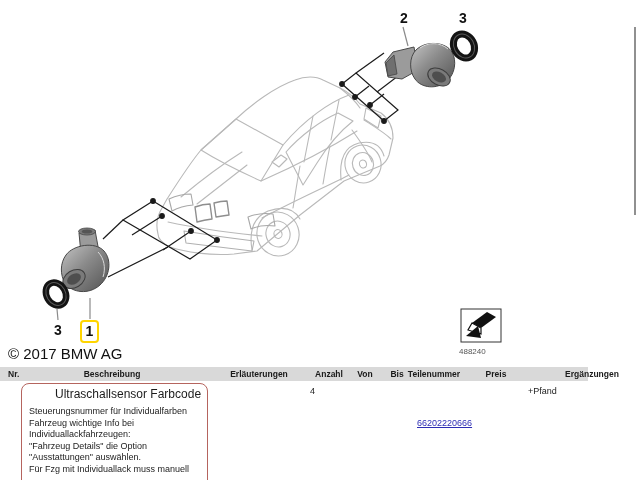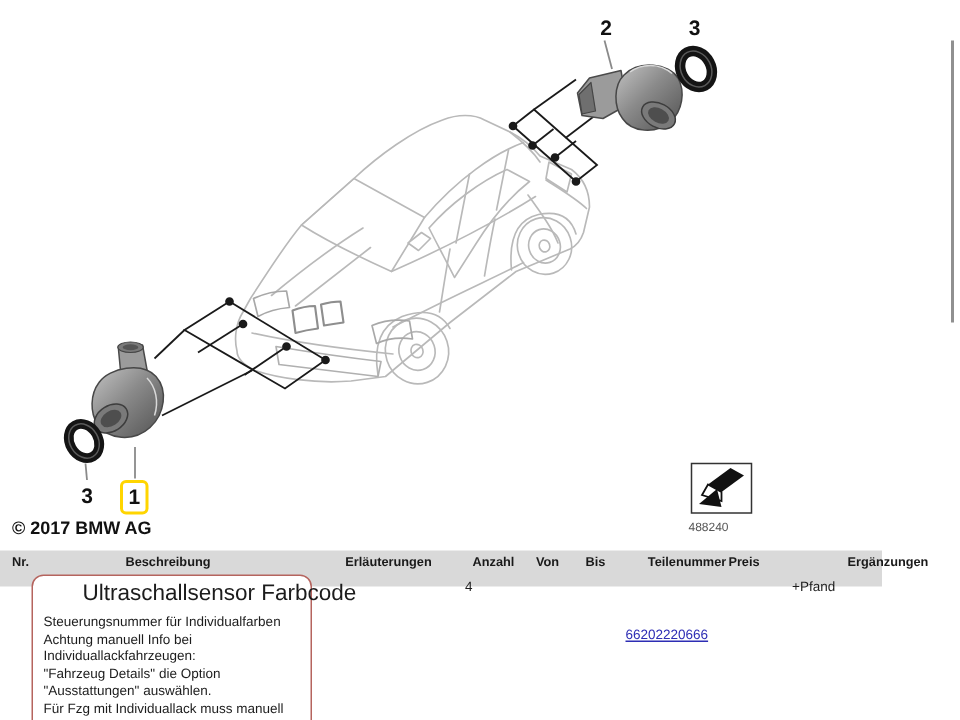--- a/index.html
+++ b/index.html
@@ -9,35 +9,35 @@
 
   
   #diagram { position:absolute; left:0; top:0; width:640px; height:367px; }
   #diagram svg { position:absolute; left:0; top:0; }
 
   .callout { position:absolute; font-weight:bold; font-size:14px; color:#111;
              text-align:center; width:16px; line-height:16px; }
   .callout-box { position:absolute; left:80px; top:320px; width:19px; height:23px;
                  border:2.5px solid #ffd500; border-radius:4px; background:#fff;
                  font-weight:bold; font-size:14px; text-align:center; line-height:18px; color:#111; }
-  #copyright { position:absolute; left:8px; top:345px; font-size:12px; font-weight:bold; color:#111; }
+  #copyright { position:absolute; left:8px; top:345px; font-size:15px; font-weight:normal; color:#111; }
   #diag-num { position:absolute; left:459px; top:347px; width:46px; 
               font-size:8px; color:#555; }
   #scrollbar { position:absolute; left:634px; top:27px; width:2px; height:188px; background:#909090; }
 
   
   #table { position:absolute; left:0; top:367px; width:640px; }
-  #thead { position:absolute; left:0; top:0; width:588px; height:24px; background:#d9d9d9; }
+  #thead { position:absolute; left:0; top:0; width:588px; height:14px; background:#d9d9d9; }
   .th { position:absolute; top:2px; font-size:8.5px; font-weight:bold; white-space:nowrap; }
   .th.c { transform:translateX(-50%); }
   .td { position:absolute; font-size:9px; white-space:nowrap; color:#1c1c1c; }
   #desc-box { position:absolute; left:21px; top:16px; width:187px; height:130px;
               border:1px solid #b5645e; border-radius:8px; background:#fff;
               padding:3px 7px 0 7px; }
-  #desc-title { font-size:15px; color:#1c1c1c; margin-bottom:5px; white-space:nowrap;padding-left:26px; }
+  #desc-title { font-size:12px; color:#1c1c1c; margin-bottom:5px; white-space:nowrap;padding-left:26px; }
   .desc-line { font-size:9px; line-height:11.5px; color:#1c1c1c; white-space:nowrap; }
   #part-link { color:#2d2db4; text-decoration:underline; cursor:pointer;margin-top:32px; }
 </style>
 </head>
 <body>
 
 <div id="stage">
 
   <div id="diagram">
 
@@ -191,32 +191,32 @@
   </div>
 
   <div id="table">
     <div id="thead">
       <span class="th" style="left:8px;">Nr.</span>
       <span class="th c" style="left:112px;">Beschreibung</span>
       <span class="th c" style="left:259px;">Erläuterungen</span>
       <span class="th c" style="left:329px;">Anzahl</span>
       <span class="th c" style="left:365px;">Von</span>
       <span class="th c" style="left:397px;">Bis</span>
-      <span class="th c" style="left:458px;text-align:right;">Teilenummer</span>
+      <span class="th c" style="left:434px;text-align:right;">Teilenummer</span>
       <span class="th c" style="left:496px;">Preis</span>
       <span class="th c" style="left:556px;margin-left:36px;">Ergänzungen</span>
     </div>
 
     <div>
       <span class="td" style="left:8px; top:19px;margin-left:26px;">01</span>
 
       <div id="desc-box">
         <div id="desc-title">Ultraschallsensor Farbcode</div>
         <div class="desc-line">Steuerungsnummer für Individualfarben</div>
-        <div class="desc-line">Achtung manuell Info bei</div>
+        <div class="desc-line">Fahrzeug wichtige Info bei</div>
         <div class="desc-line">Individuallackfahrzeugen:</div>
         <div class="desc-line">"Fahrzeug Details" die Option</div>
         <div class="desc-line">"Ausstattungen" auswählen.</div>
         <div class="desc-line">Für Fzg mit Individuallack muss manuell</div>
       </div>
 
       <span class="td" style="left:310px; top:19px;">4</span>
       <a id="part-link" class="td" style="left:417px; top:19px;">66202220666</a>
       <span class="td" style="left:516px; top:19px;margin-left:12px;">+Pfand</span>
     </div>

